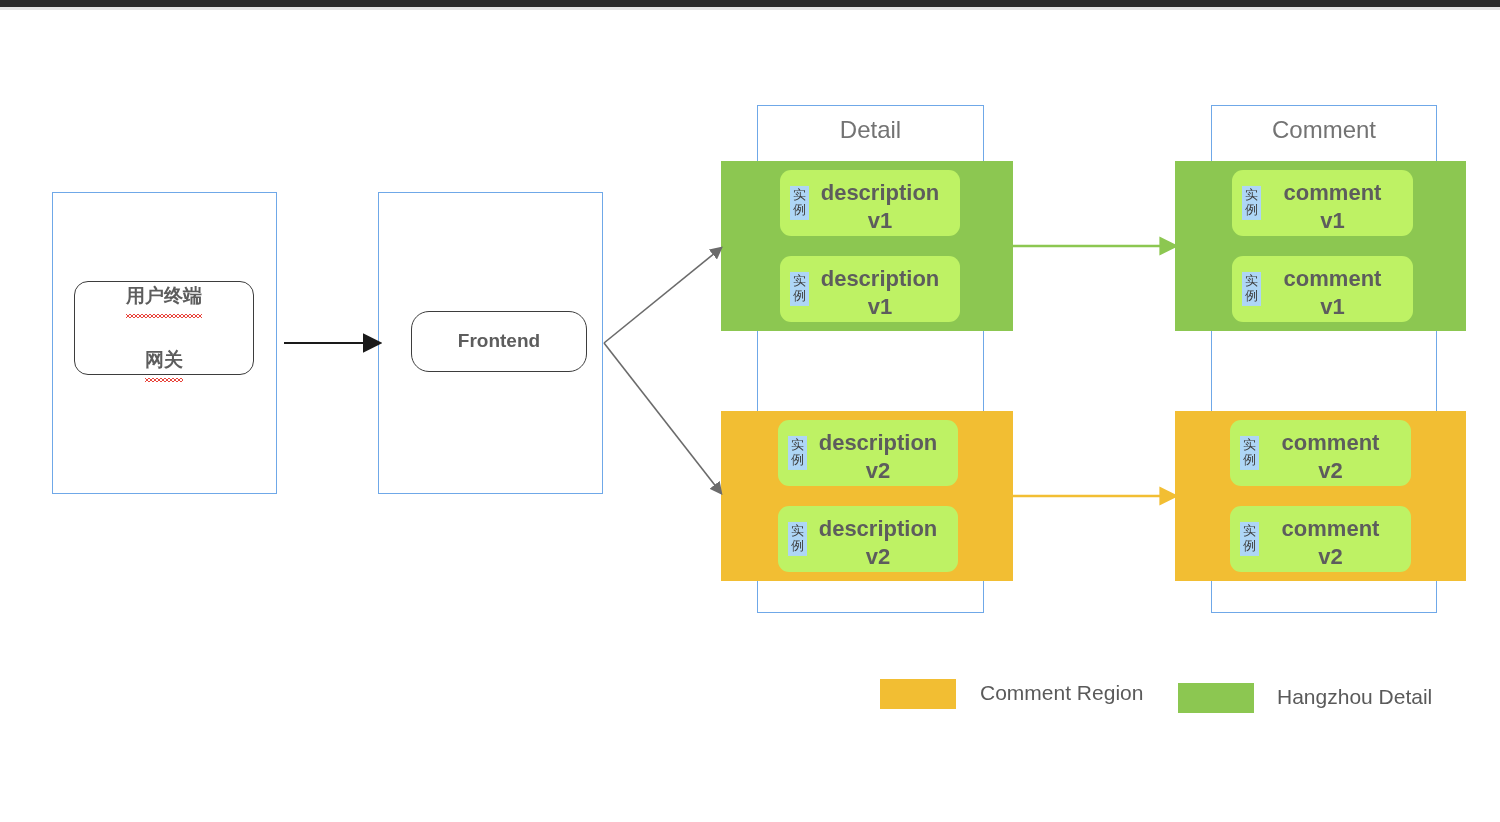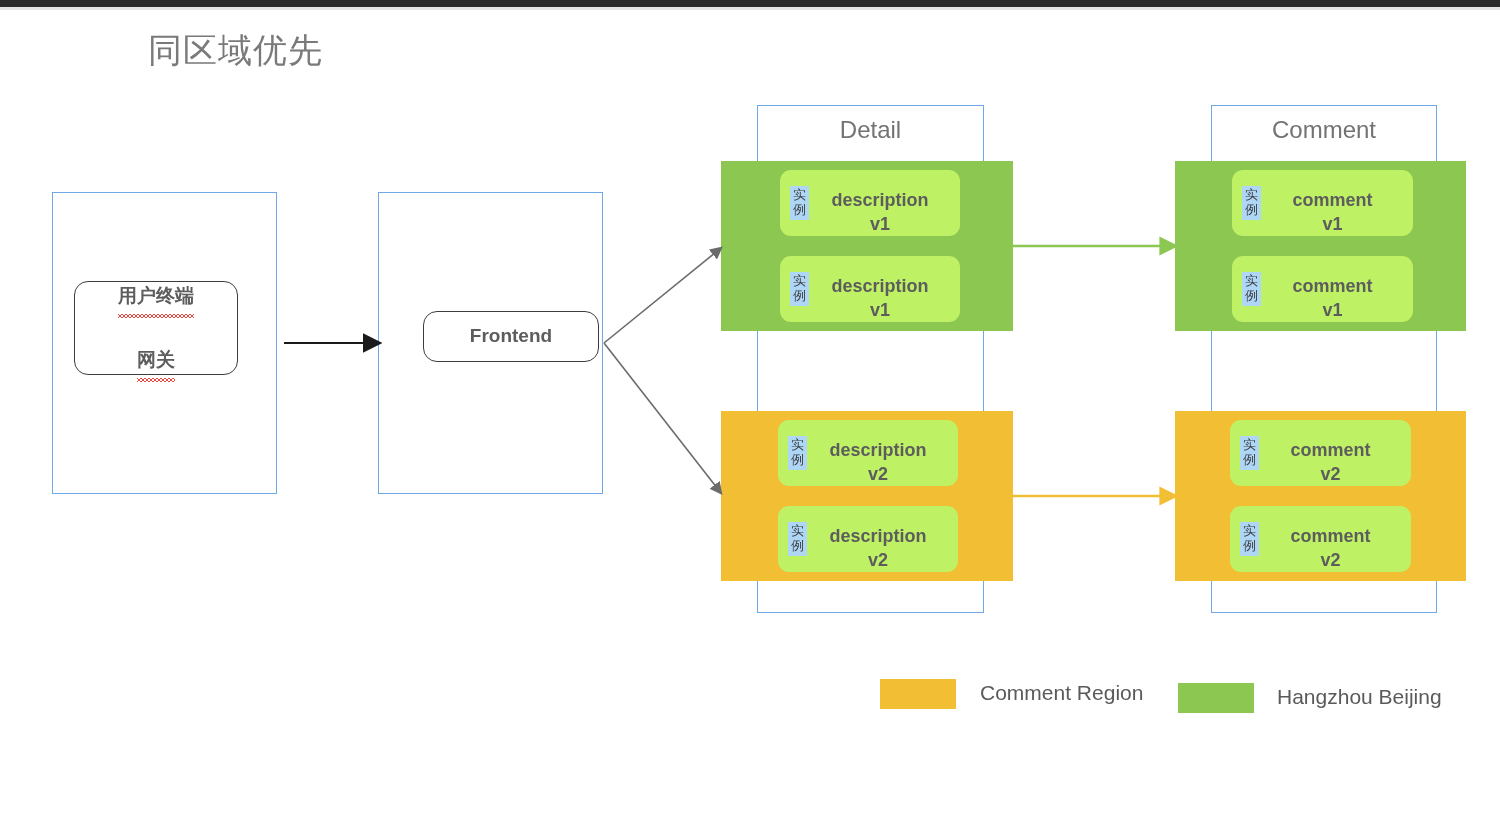--- a/index.html
+++ b/index.html
@@ -95,21 +95,21 @@
     text-align: center;
     padding: 2px 0 3px 0;
     letter-spacing: 0;
     writing-mode: horizontal-tb;
     word-break: break-all;
   }
   .inst-label {
     width: 100%;
     text-align: center;
     padding-left: 20px;
-    font-size: 18px;
+    font-size: 22px;
     font-weight: bold;
     color: #5d5d5d;
     line-height: 1.3;
   }
 
   
   .legend-swatch { position: absolute; width: 76px; height: 30px; }
   .legend-label {
     position: absolute;
     font-size: 21px; color: #5a5a5a; white-space: nowrap;
@@ -122,32 +122,31 @@
   }
 </style>
 </head>
 <body>
 
 <div id="stage">
 
   <div class="top-bar"></div>
   <div class="top-sep"></div>
 
-  <div class="doc-title">同区域优先</div>
 
   <div class="blue-box" style="left:52px; top:192px; width:225px; height:302px;"></div>
 
-  <div class="node" style="left:74px; top:281px; width:164px; height:94px;gap:28px;">
+  <div class="node" style="left:74px; top:281px; width:180px; height:94px;gap:28px;">
     <span class="spell">用户终端</span>
     <span class="spell">网关</span>
   </div>
 
   <div class="blue-box" style="left:378px; top:192px; width:225px; height:302px;"></div>
 
-  <div class="node" style="left:423px; top:311px; width:176px; height:51px;">
+  <div class="node" style="left:411px; top:311px; width:176px; height:61px;border-radius:18px;">
     <span>Frontend</span>
   </div>
 
   <div class="blue-box" style="left:757px; top:105px; width:227px; height:508px;"></div>
   <div class="group-title" style="left:757px; top:116px; width:227px;">Detail</div>
 
   <div class="band green" style="left:721px; top:161px; width:292px; height:170px;"></div>
 
   <div class="inst" style="left:780px; top:170px; width:180px; height:66px;">
     <span class="inst-tag">实例</span>
@@ -246,15 +245,15 @@
 
     <line x1="1013" y1="246" x2="1175" y2="246" stroke="#8CC751" stroke-width="2.4" marker-end="url(#ar-green)"></line>
 
     <line x1="1013" y1="496" x2="1175" y2="496" stroke="#F2BE33" stroke-width="2.4" marker-end="url(#ar-yellow)"></line>
   </svg>
 
   <div class="legend-swatch" style="left:880px; top:679px; background:#F2BE33;"></div>
   <div class="legend-label" style="left:980px; top:681px;">Comment Region</div>
 
   <div class="legend-swatch" style="left:1178px; top:683px; background:#8CC751;"></div>
-  <div class="legend-label" style="left:1277px; top:685px;">Hangzhou Beijing</div>
+  <div class="legend-label" style="left:1277px; top:685px;">Hangzhou Detail</div>
 
 </div>
 
 </body></html>

